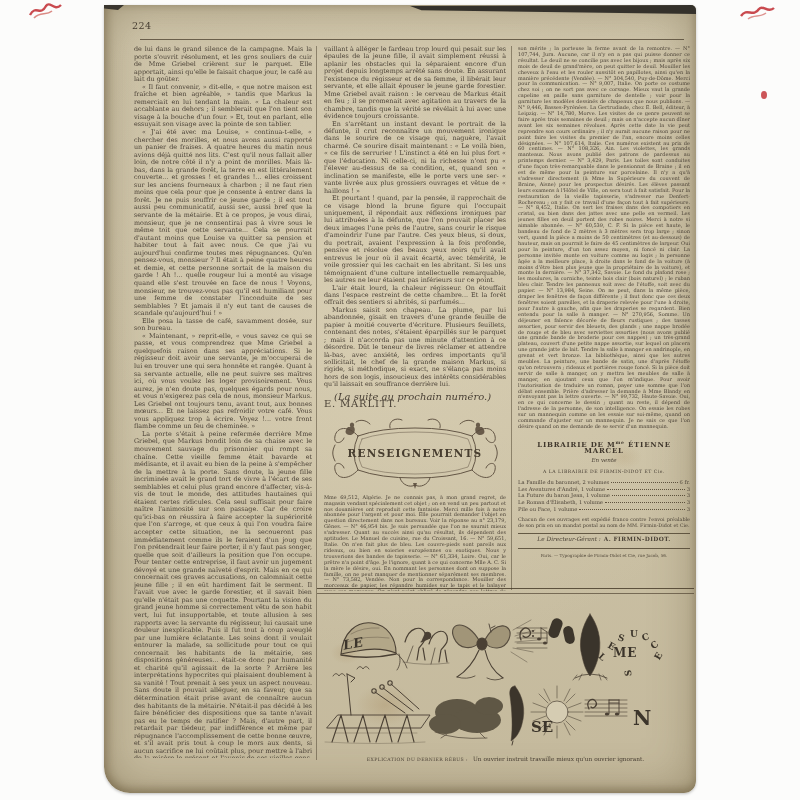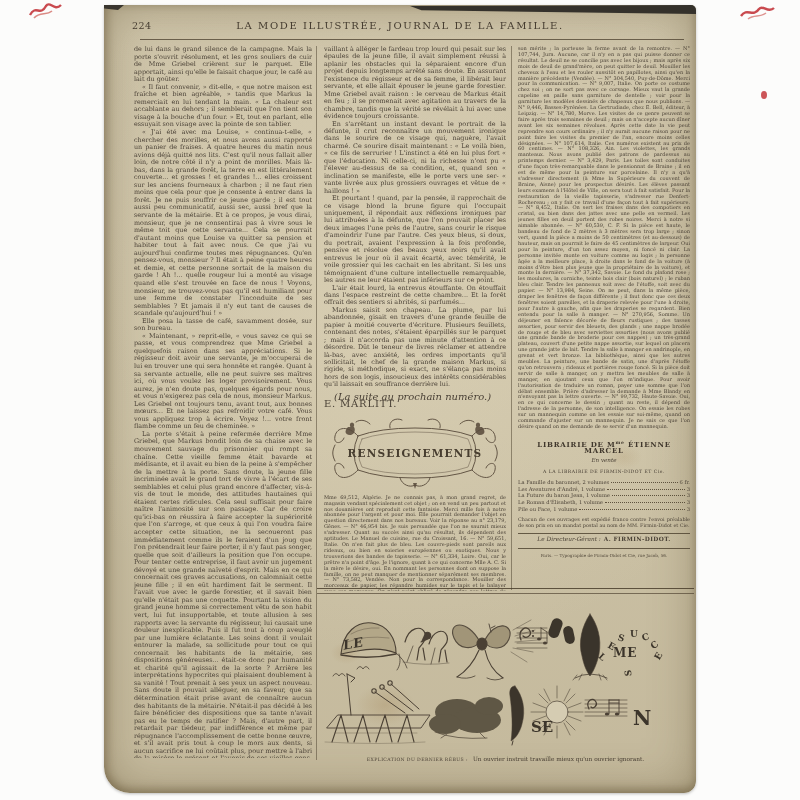--- a/index.html
+++ b/index.html
@@ -88,40 +88,39 @@
   </svg>
   <svg class="redmark" style="left:758px;top:88px;" width="12" height="14">
     <ellipse cx="6" cy="7" rx="3" ry="4" fill="#bf2a30" opacity=".8"></ellipse>
   </svg>
 
   <div class="page">
     <div class="scan-strip-right"></div>
     <div class="scan-strip-left"></div>
 
     <div class="hdr-num">224</div>
-    <div class="hdr-title">LA MODE ILLUSTRÉE, JOURNAL DE LA FAMILLE.</div>
     <div class="hdr-rule"></div>
 
     <div class="vdiv d1"></div>
     <div class="vdiv d2"></div>
 
     <section class="col col1">
       <p>de lui dans le grand silence de la campagne. Mais la porte s'ouvrit résolument, et les gros souliers de cuir de Mme Griebel crièrent sur le parquet. Elle apportait, ainsi qu'elle le faisait chaque jour, le café au lait du goûter.</p>
       <p class="ind">« Il faut convenir, » dit-elle, « que notre maison est fraîche et bien agréable, » tandis que Markus la remerciait en lui tendant la main. « La chaleur est accablante au dehors ; il semblerait que l'on tient son visage à la bouche d'un four. » Et, tout en parlant, elle essuyait son visage avec la pointe de son tablier.</p>
       <p class="ind">« J'ai été avec ma Louise, » continua-t-elle, « chercher des morilles, et nous avons aussi rapporté un panier de fraises. A quatre heures du matin nous avions déjà quitté nos lits. C'est qu'il nous fallait aller loin, de notre côté il n'y a point de morilles. Mais là-bas, dans la grande forêt, la terre en est littéralement couverte... et grosses ! et grandes !... elles croissent sur les anciens fourneaux à charbon ; il ne faut rien moins que cela pour que je consente à entrer dans la forêt. Je ne puis souffrir ce jeune garde ; il est tout aussi peu communicatif, aussi sec, aussi bref que la servante de la métairie. Et à ce propos, je vous dirai, monsieur, que je ne consentirai pas à vivre sous le même toit que cette servante... Cela se pourrait d'autant moins que Louise va quitter sa pension et habiter tout à fait avec nous. Ce que j'ai vu aujourd'hui confirme toutes mes répugnances. Qu'en pensez-vous, monsieur ? Il était à peine quatre heures et demie, et cette personne sortait de la maison du garde ! Ah !... quelle rougeur lui a monté au visage quand elle s'est trouvée en face de nous ! Voyons, monsieur, ne trouvez-vous pas qu'il est humiliant pour une femme de constater l'inconduite de ses semblables ? Et jamais il n'y eut tant de causes de scandale qu'aujourd'hui ! »</p>
       <p class="ind">Elle posa la tasse de café, savamment dosée, sur son bureau.</p>
       <p class="ind">« Maintenant, » reprit-elle, « vous savez ce qui se passe, et vous comprendrez que Mme Griebel a quelquefois raison dans ses appréciations. Si le régisseur doit avoir une servante, je m'occuperai de lui en trouver une qui sera honnête et rangée. Quant à sa servante actuelle, elle ne peut suivre ses maîtres ici, où vous voulez les loger provisoirement. Vous aurez, je n'en doute pas, quelques égards pour nous, et vous n'exigerez pas cela de nous, monsieur Markus. Les Griebel ont toujours tenu, avant tout, aux bonnes mœurs... Et ne laissez pas refroidir votre café. Vous vous appliquez trop à écrire. Voyez !... votre front flambe comme un feu de cheminée. »</p>
       <p class="ind">La porte s'était à peine refermée derrière Mme Griebel, que Markus bondit loin de sa chaise avec le mouvement sauvage du prisonnier qui rompt sa chaîne. Cette vieille femme était bavarde et médisante, et il avait eu bien de la peine à s'empêcher de la mettre à la porte. Sans doute, la jeune fille incriminée avait le grand tort de vivre à l'écart de ses semblables et celui plus grand encore d'affecter, vis-à-vis de tout le monde, des attitudes hautaines qui étaient certes ridicules. Cela seul suffisait pour faire naître l'animosité sur son passage. Car de croire qu'ici-bas on réussira à faire accepter la supériorité que l'on s'arroge, et que ceux à qui l'on voudra faire accepter cette situation, ne la secoueront pas immédiatement comme ils le feraient d'un joug que l'on prétendrait leur faire porter, il n'y faut pas songer, quelle que soit d'ailleurs la position que l'on occupe. Pour tenter cette entreprise, il faut avoir un jugement dévoyé et une grande naïveté d'esprit. Mais en ce qui concernait ces graves accusations, on calomniait cette jeune fille ; il en eût hardiment fait le serment. Il l'avait vue avec le garde forestier, et il savait bien qu'elle n'était pas une coquette. Pourtant la vision du grand jeune homme si correctement vêtu de son habit vert, lui fut insupportable, et toute allusion à ses rapports avec la servante du régisseur, lui causait une douleur inexplicable. Puis il fut tout à coup aveuglé par une lumière éclatante. Les soins dont il voulait entourer la malade, sa sollicitude pour tout ce qui concernait les habitants de la métairie, ses dispositions généreuses... était-ce donc par humanité et charité qu'il agissait de la sorte ? Arrière les interprétations hypocrites qui plaisaient doublement à sa vanité ! Tout prenait à ses yeux un aspect nouveau. Sans doute il pouvait alléguer, en sa faveur, que sa détermination était prise avant de connaître aucun des habitants de la métairie. N'était-il pas décidé à les faire bénéficier des dispositions que sa tante n'avait pas eu le temps de ratifier ? Mais, d'autre part, il retardait par tiédeur, par indifférence et même par répugnance l'accomplissement de cette bonne œuvre, et s'il avait pris tout à coup le mors aux dents, si aucun sacrifice ne lui coûtait plus, pour mettre à l'abri de la misère le présent et l'avenir de ces vieilles gens, c'était, il fallait bien le reconnaître, pour disputer au garde forestier le prix du dévouement, pour lui arracher l'auréole de bonté dont il était entouré, pour l'empêcher de donner de nouvelles et plus considérables preuves de charité. Et voici qu'en tra-</p>
     </section>
 
     <section class="col col2">
       <p>vaillant à alléger le fardeau trop lourd qui pesait sur les épaules de la jeune fille, il avait simplement réussi à aplanir les obstacles qui la séparaient encore d'un projet depuis longtemps arrêté sans doute. En assurant l'existence du régisseur et de sa femme, il libérait leur servante, et elle allait épouser le jeune garde forestier. Mme Griebel avait raison : le cerveau de Markus était en feu ; il se promenait avec agitation au travers de la chambre, tandis que la vérité se révélait à lui avec une évidence toujours croissante.</p>
       <p class="ind">En s'arrêtant un instant devant le portrait de la défunte, il crut reconnaître un mouvement ironique dans le sourire de ce visage qui, naguère, l'avait charmé. Ce sourire disait maintenant : « Le voilà bien, « ce fils de serrurier ! L'instinct a été en lui plus fort « que l'éducation. Ni celle-ci, ni la richesse n'ont pu « l'élever au-dessus de sa condition, et, quand son « inclination se manifeste, elle le porte vers une ser- « vante livrée aux plus grossiers ouvrages et vêtue de « haillons ! »</p>
       <p class="ind">Et pourtant ! quand, par la pensée, il rapprochait de ce visage blond la brune figure qui l'occupait uniquement, il répondait aux réflexions ironiques par lui attribuées à la défunte, que l'on pouvait placer les deux images l'une près de l'autre, sans courir le risque d'amoindrir l'une par l'autre. Ces yeux bleus, si doux, du portrait, avaient l'expression à la fois profonde, pensive et résolue des beaux yeux noirs qu'il avait entrevus le jour où il avait écarté, avec témérité, le voile grossier qui les cachait en les abritant. Si les uns témoignaient d'une culture intellectuelle remarquable, les autres ne leur étaient pas inférieurs sur ce point.</p>
-      <p class="ind">L'air était lourd, la entrevus étouffante. On étouffait dans l'espace restreint de cette chambre... Et la forêt offrait des sentiers si abrités, si parfumés...</p>
+      <p class="ind">L'air était lourd, la chaleur régisseur. On étouffait dans l'espace restreint de cette chambre... Et la forêt offrait des sentiers si abrités, si parfumés...</p>
       <p class="ind">Markus saisit son chapeau. La plume, par lui abandonnée, gisait en travers d'une grande feuille de papier à moitié couverte d'écriture. Plusieurs feuillets, contenant des notes, s'étaient éparpillés sur le parquet ; mais il n'accorda pas une minute d'attention à ce désordre. Dût le teneur de livres réclamer et attendre là-bas, avec anxiété, les ordres importants qu'il sollicitait, le chef de la grande maison Markus, si rigide, si méthodique, si exact, ne s'élança pas moins hors de son logis, insoucieux des intérêts considérables qu'il laissait en souffrance derrière lui.</p>
       <div class="sigrow">
         <span class="sig-cont">(La suite au prochain numéro.)</span>
         <span class="sig-name">E. MARLITT.</span>
       </div>
 
       <svg class="cartouche" width="170" height="76" viewBox="0 0 170 76">
         <g fill="none" stroke="#57493a" stroke-width="1" opacity=".9" stroke-linecap="round">
           <path d="M28,21 Q50,13 85,13 Q120,13 142,21 Q150,38 142,55 Q120,63 85,63 Q50,63 28,55 Q20,38 28,21 Z"></path>
           <path d="M32,24 Q52,17 85,17 Q118,17 138,24 Q145,38 138,52 Q118,59 85,59 Q52,59 32,52 Q25,38 32,24 Z" stroke-width=".5"></path>

